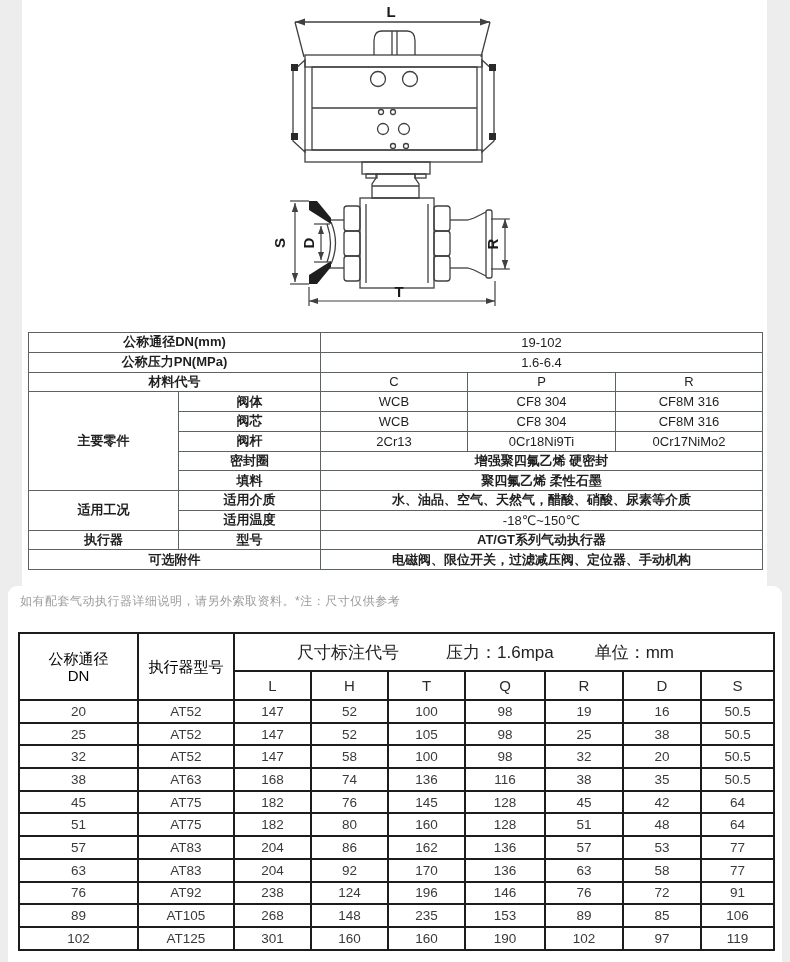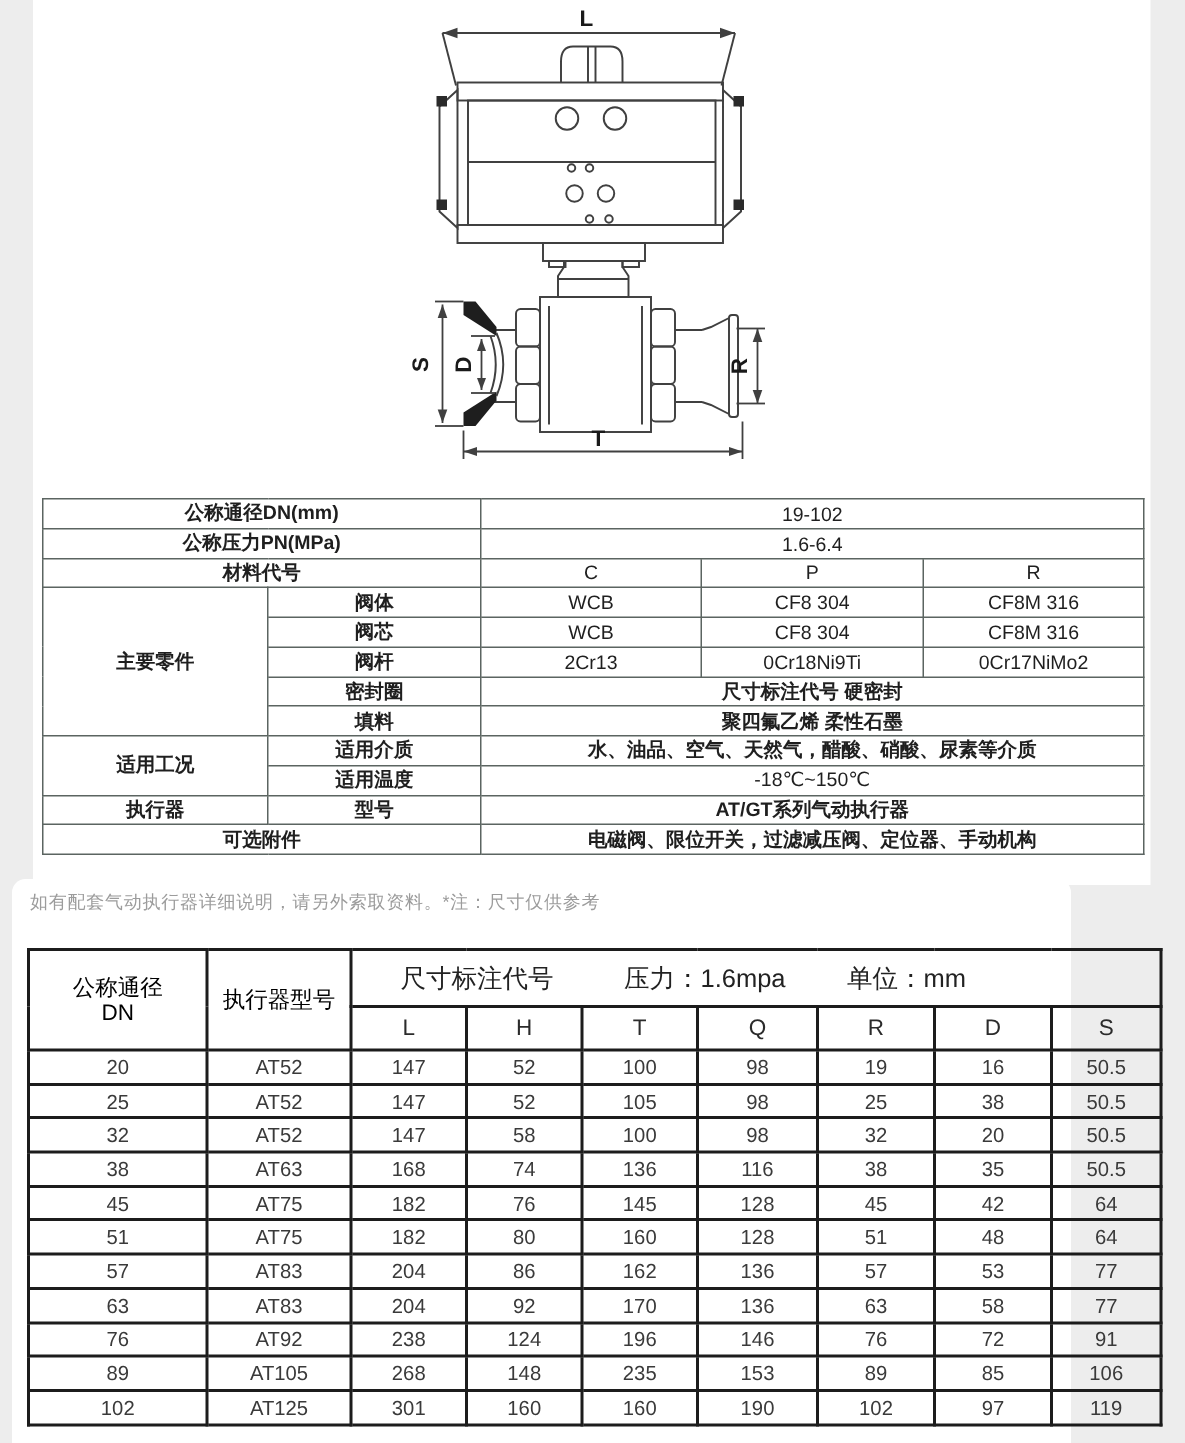--- a/index.html
+++ b/index.html
@@ -1,38 +1,38 @@
 <!DOCTYPE html>
 <html><head>
 <meta charset="utf-8">
 <style>
   html,body{margin:0;padding:0}
   body{background:#ededed;font-family:"Liberation Sans","DejaVu Sans",sans-serif}
   #page{position:relative;width:790px;height:962px;background:#ededed;overflow:hidden}
   .white-col{position:absolute;left:22px;top:0;width:745px;height:590px;background:#ffffff}
-  .card{position:absolute;left:8px;top:586px;width:706px;height:376px;background:#ffffff;border-radius:9px 9px 0 0}
+  .card{position:absolute;left:8px;top:586px;width:774px;height:376px;background:#ffffff;border-radius:9px 9px 0 0}
   #drawing{position:absolute;left:0;top:0}
   #drawing text{font-family:"Liberation Sans","DejaVu Sans",sans-serif;font-weight:bold;font-size:15px;fill:#1a1a1a;text-anchor:middle}
 
   
   #spec{position:absolute;left:28px;top:332px;width:734px;height:238px;border-collapse:collapse;table-layout:fixed}
   #spec td{border:1px solid #5b6461;text-align:center;vertical-align:middle;font-size:13px;color:#1f1f1f;padding:0 2px;overflow:hidden;white-space:nowrap}
   #spec td.cjk{font-weight:bold}
 
   .note{position:absolute;left:12px;top:7px;font-size:12px;color:#9c9c9c;letter-spacing:0.5px}
 
   
   #dim{position:absolute;left:10px;top:46px;width:755px;border-collapse:collapse;table-layout:fixed}
   #dim th,#dim td{border:2px solid #1c1c1c;text-align:center;vertical-align:middle;padding:0;font-weight:normal;overflow:hidden;white-space:nowrap}
   #dim thead tr.h1 th{height:36px}
   #dim thead tr.h2 th{height:27px;font-size:15px;color:#2b2b2b}
   #dim tbody tr{height:22.7px}
   #dim tbody td{font-size:13.5px;color:#3a3a3a}
   .dn-head{font-size:15px;color:#000000;line-height:17px}
-  .span-head{display:flex;align-items:center;font-size:17px;color:#222;padding-left:32px}
+  .span-head{display:flex;align-items:center;font-size:17px;color:#222;padding-left:62px}
   .span-head .s2{margin-left:47px}
   .span-head .s3{margin-left:41px}
 </style>
 </head>
 <body>
 
 <div id="page">
   <div class="white-col"></div>
 
   <svg id="drawing" width="790" height="330" viewBox="0 0 790 330">
@@ -171,21 +171,21 @@
       <td>CF8M 316</td>
     </tr>
     <tr>
       <td class="cjk">阀杆</td>
       <td>2Cr13</td>
       <td>0Cr18Ni9Ti</td>
       <td>0Cr17NiMo2</td>
     </tr>
     <tr>
       <td class="cjk">密封圈</td>
-      <td colspan="3" class="cjk">尺寸标注代号 硬密封</td>
+      <td colspan="3" class="cjk">增强聚四氟乙烯 硬密封</td>
     </tr>
     <tr>
       <td class="cjk">填料</td>
       <td colspan="3" class="cjk">聚四氟乙烯 柔性石墨</td>
     </tr>
     <tr>
       <td rowspan="2" class="cjk">适用工况</td>
       <td class="cjk">适用介质</td>
       <td colspan="3" class="cjk">水、油品、空气、天然气，醋酸、硝酸、尿素等介质</td>
     </tr>

